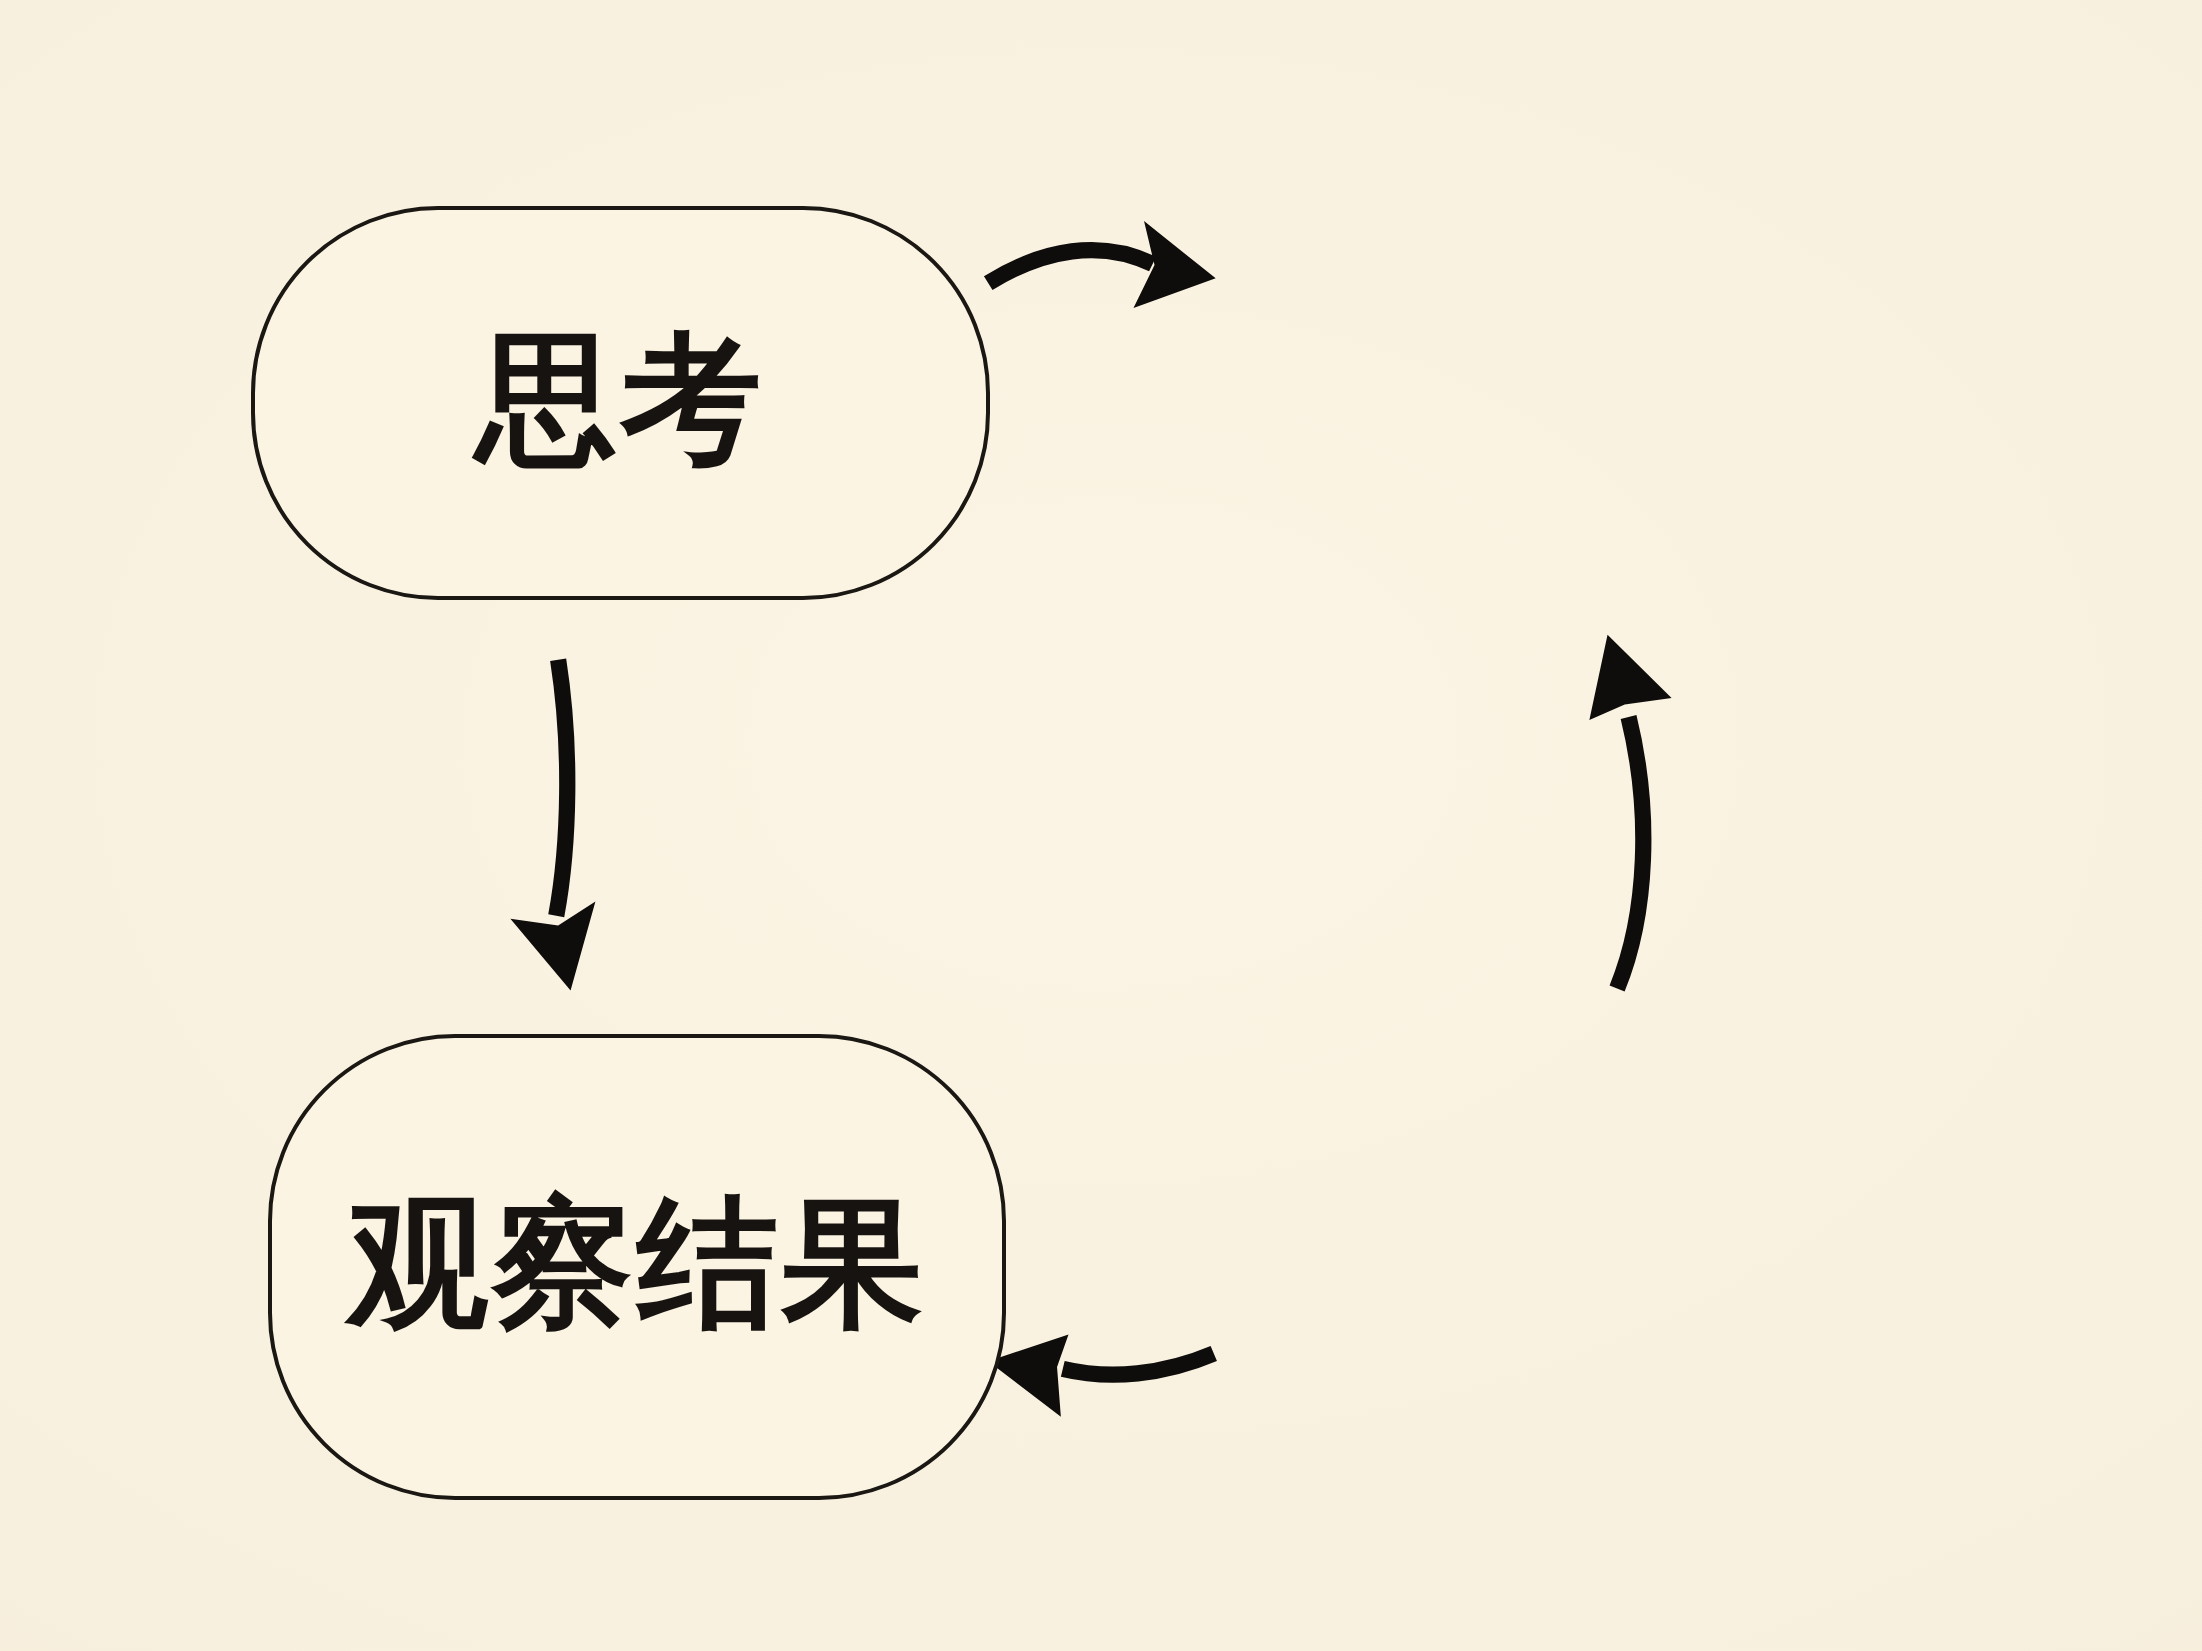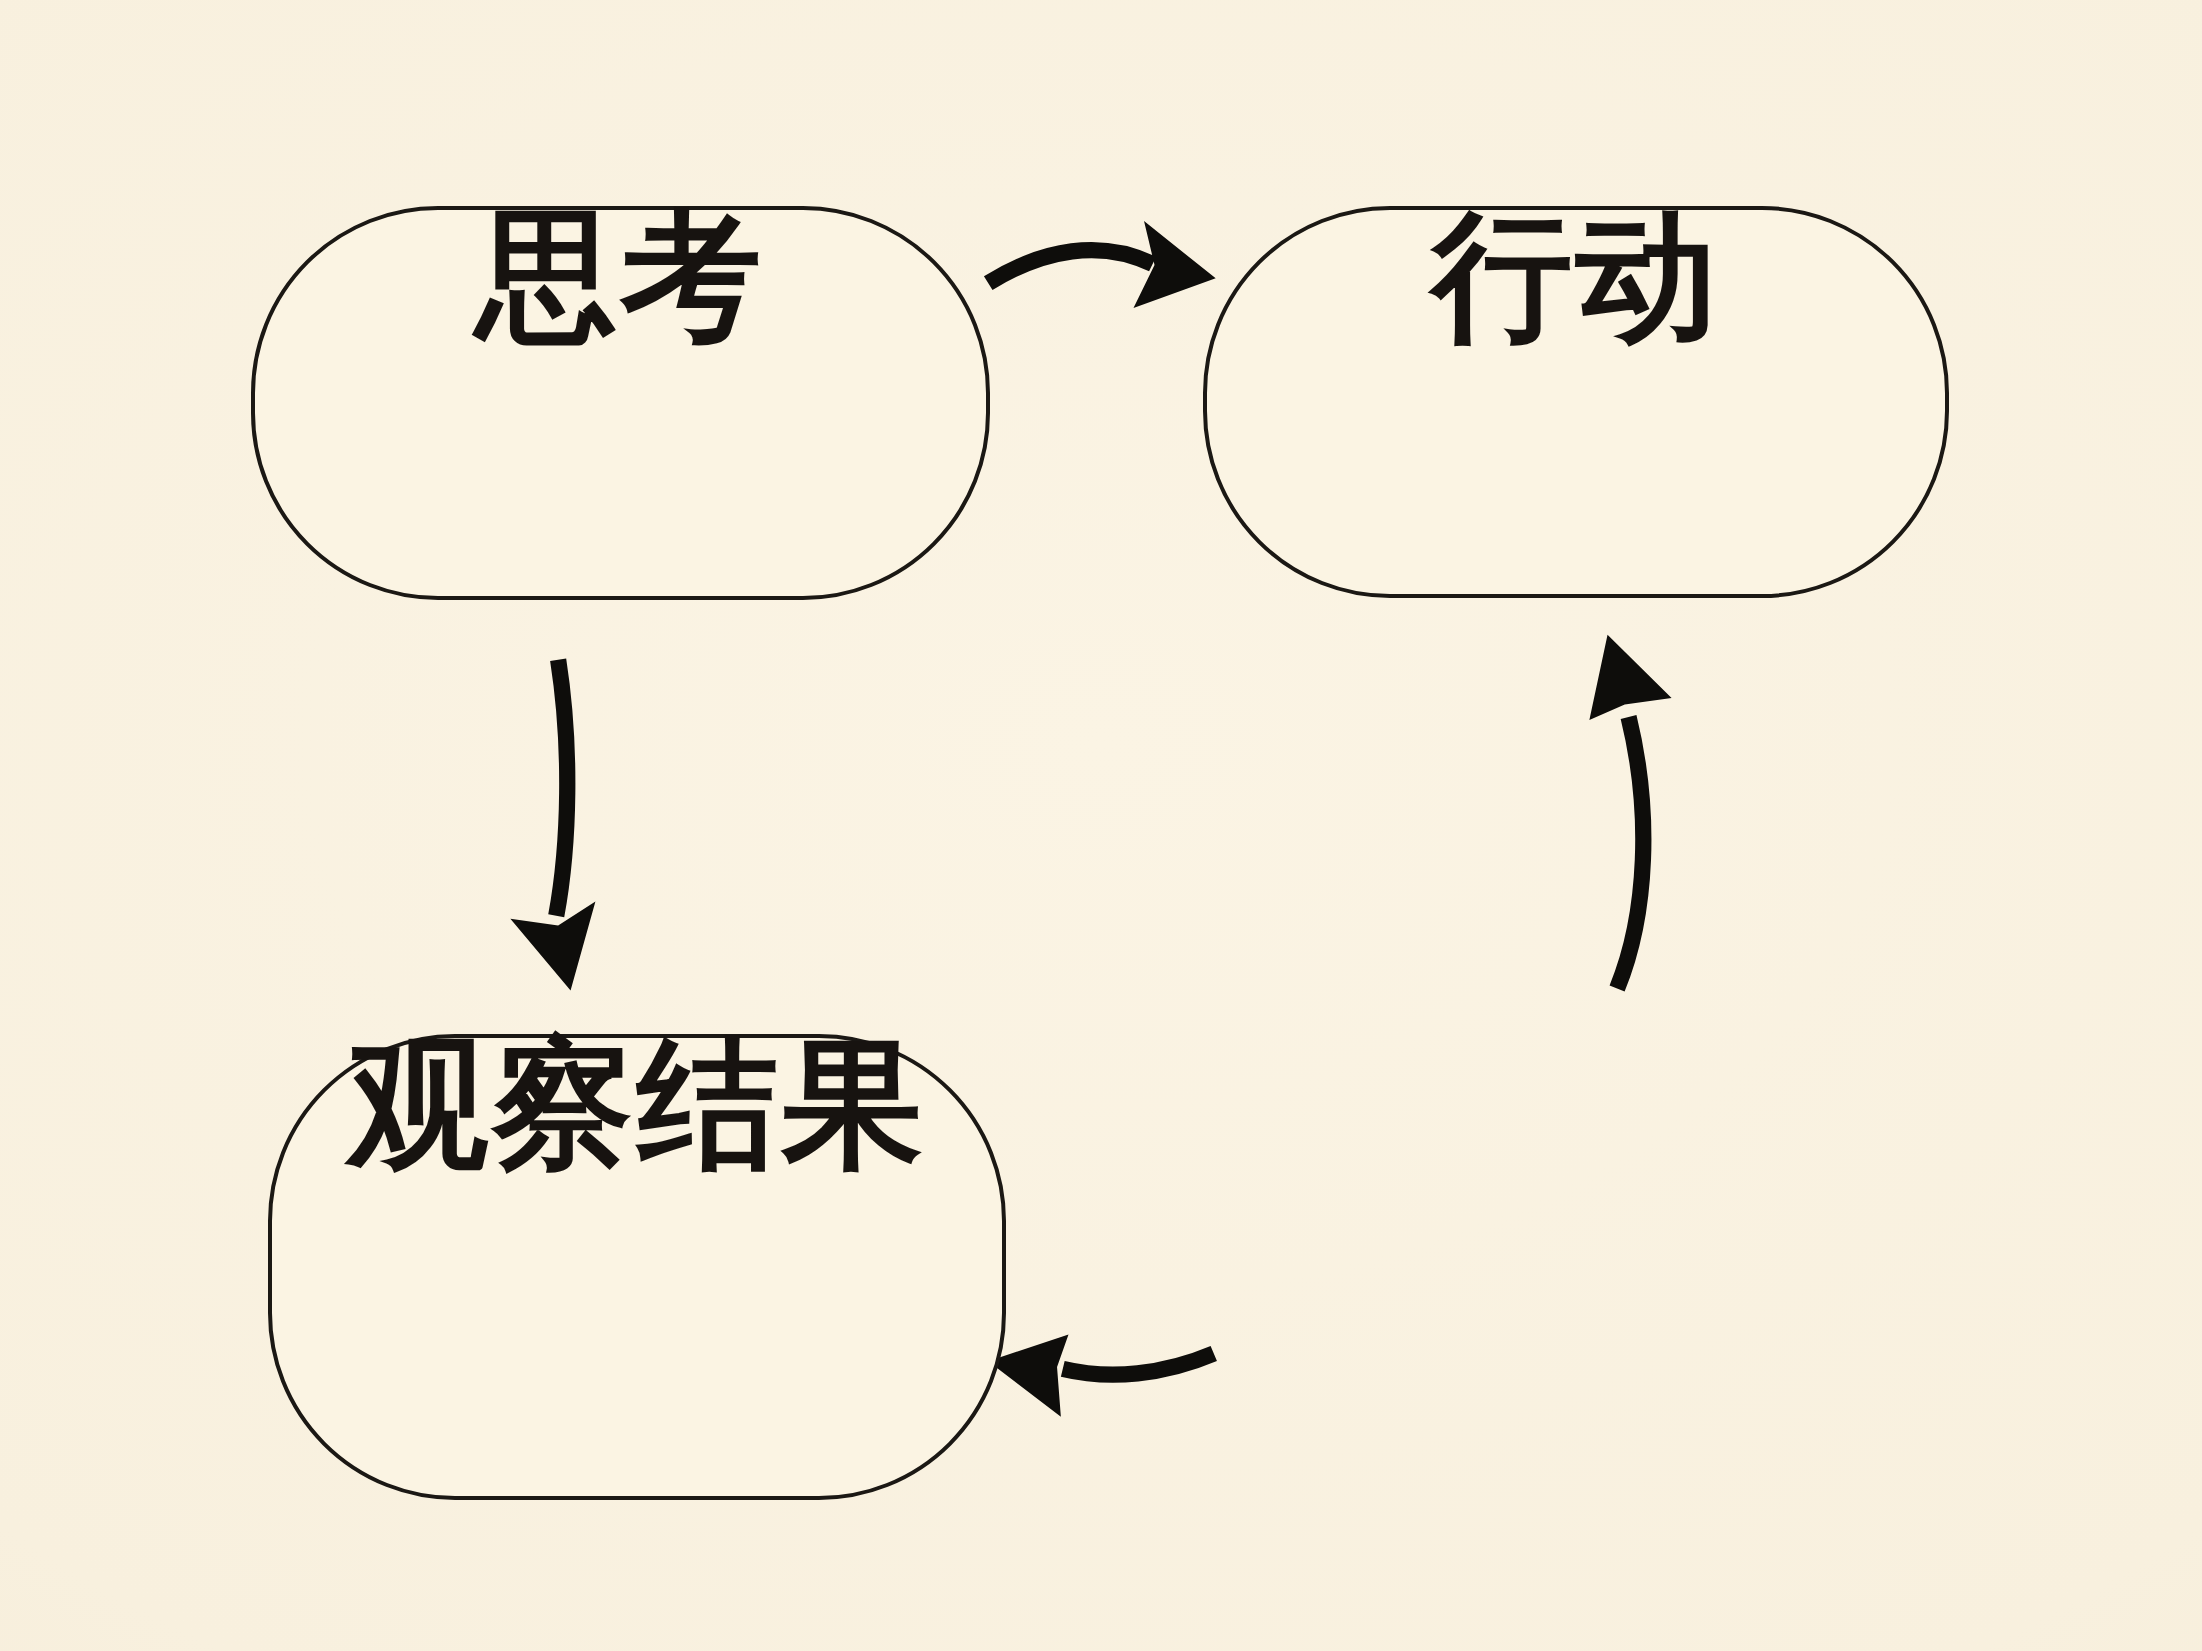--- a/index.html
+++ b/index.html
@@ -17,21 +17,21 @@
                 var(--bg-edge, #f1e7d1) 100%);
     font-family: "DejaVu Sans", "Liberation Sans", sans-serif;
   }
   .node {
     position: absolute;
     box-sizing: border-box;
     border: 4.8px solid var(--border, #1b1814);
     border-radius: 187px;
     background: var(--node-fill, #fbf4e3);
     display: flex;
-    align-items: flex-start;
+    align-items: center;
     justify-content: center;
   }
   .node-label {
     font-size: 141px;
     font-weight: 900;
     letter-spacing: 3.8px;
     color: var(--text, #171310);
     line-height: 1;
     white-space: nowrap;
     transform: translateY(-3.8px);
@@ -84,23 +84,20 @@
     <g>
       <path class="shaft" d="M 1692 1034 C 1724 956 1728 848 1704 750"></path>
       <polygon class="head" points="1682,664 1663,753 1700,737 1749,730"></polygon>
     </g>
   </svg>
 
   <div class="node" id="node-think">
     <span class="node-label">思考</span>
   </div>
 
-  <div class="node" id="node-act">
-    <span class="node-label">行动</span>
-  </div>
 
   <div class="node" id="node-observe">
     <span class="node-label">观察结果</span>
   </div>
 
 
 </div>
 
 
 </body></html>

